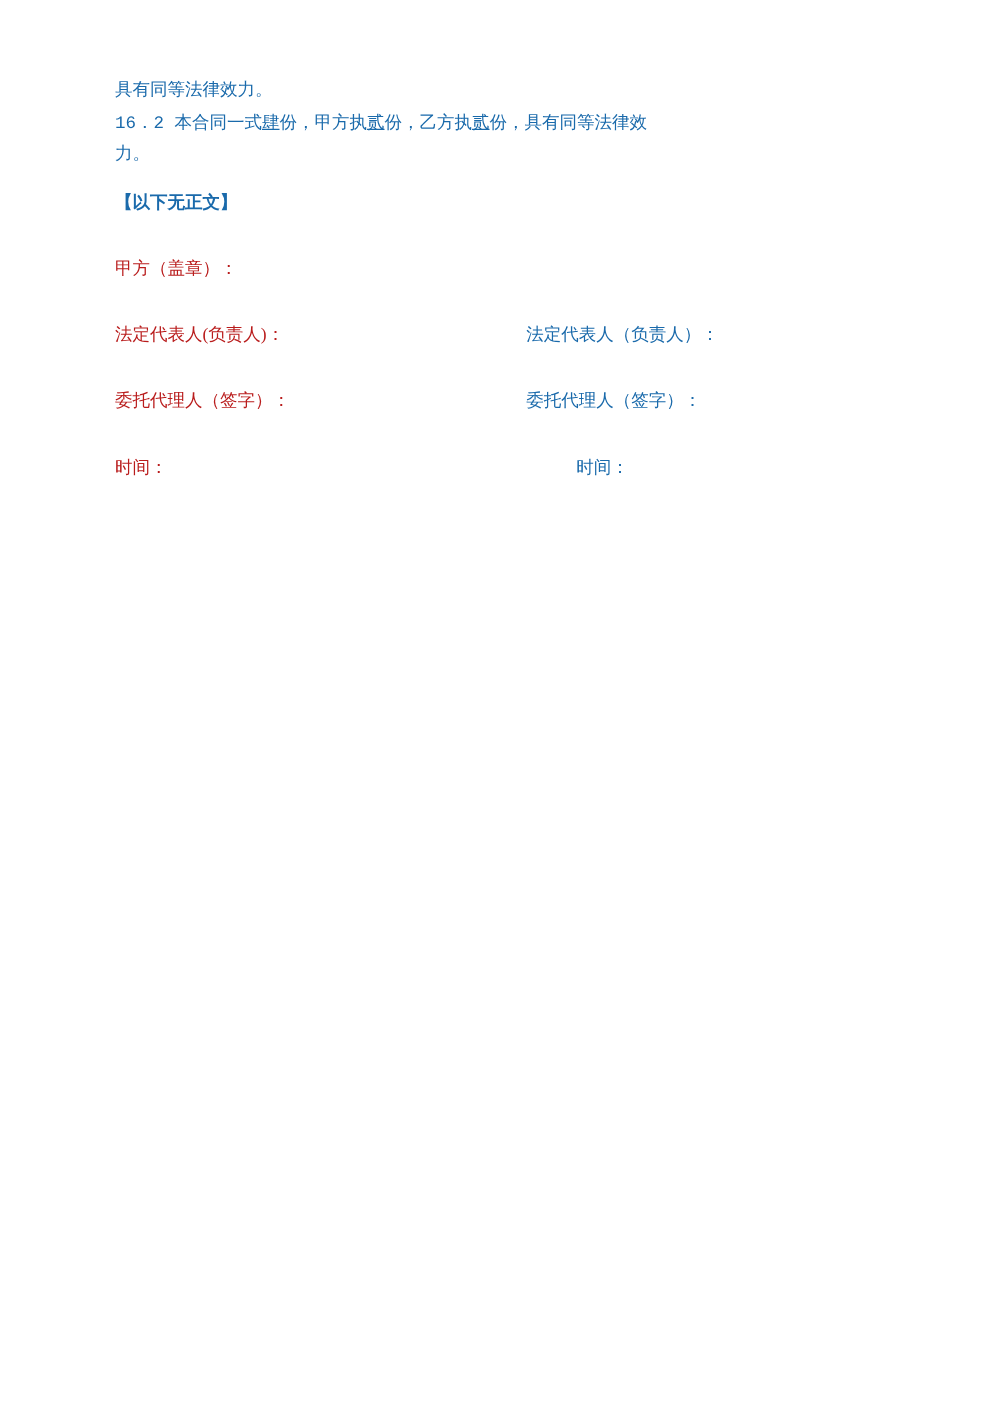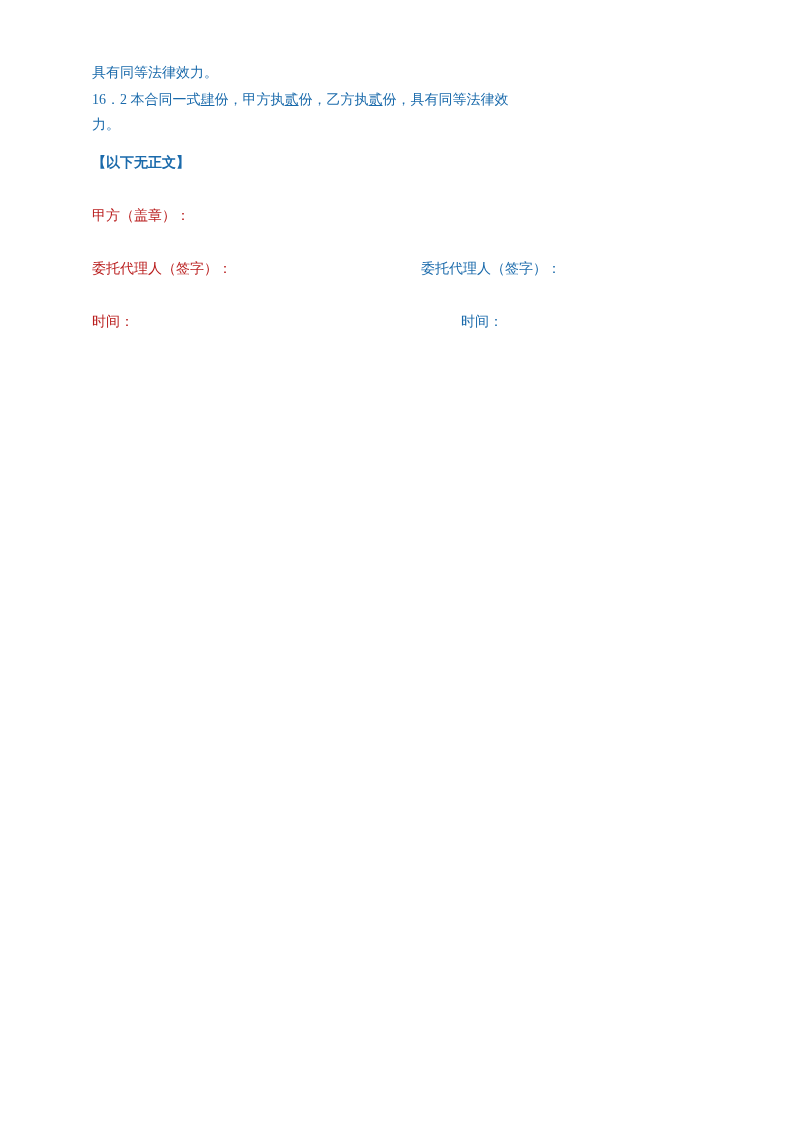--- a/index.html
+++ b/index.html
@@ -66,20 +66,21 @@
 
     .signature-col-right {
       flex: 1;
       color: #1a6aab;
       line-height: 1.8;
     }
 
     .section-16-2 {
       margin-bottom: 0;
       line-height: 1.8;
+      font-family: Liberation Mono, monospace;
     }
   </style>
 </head>
 <body>
 
 <div class="page">
 
   <div class="text-block clause-line">
     <span>具有同等法律效力。</span>
   </div>
@@ -95,20 +96,28 @@
   </div>
 
   <div class="signature-section">
 
     <div class="signature-row">
       <div class="signature-col">
         <span>甲方（盖章）：</span>
       </div>
     </div>
 
+    <div class="signature-row">
+      <div class="signature-col">
+        <span>法定代表人(负责人)：</span>
+      </div>
+      <div class="signature-col-right">
+        <span>法定代表人（负责人）：</span>
+      </div>
+    </div>
 
     <div class="signature-row">
       <div class="signature-col">
         <span>委托代理人（签字）：</span>
       </div>
       <div class="signature-col-right">
         <span>委托代理人（签字）：</span>
       </div>
     </div>
 

